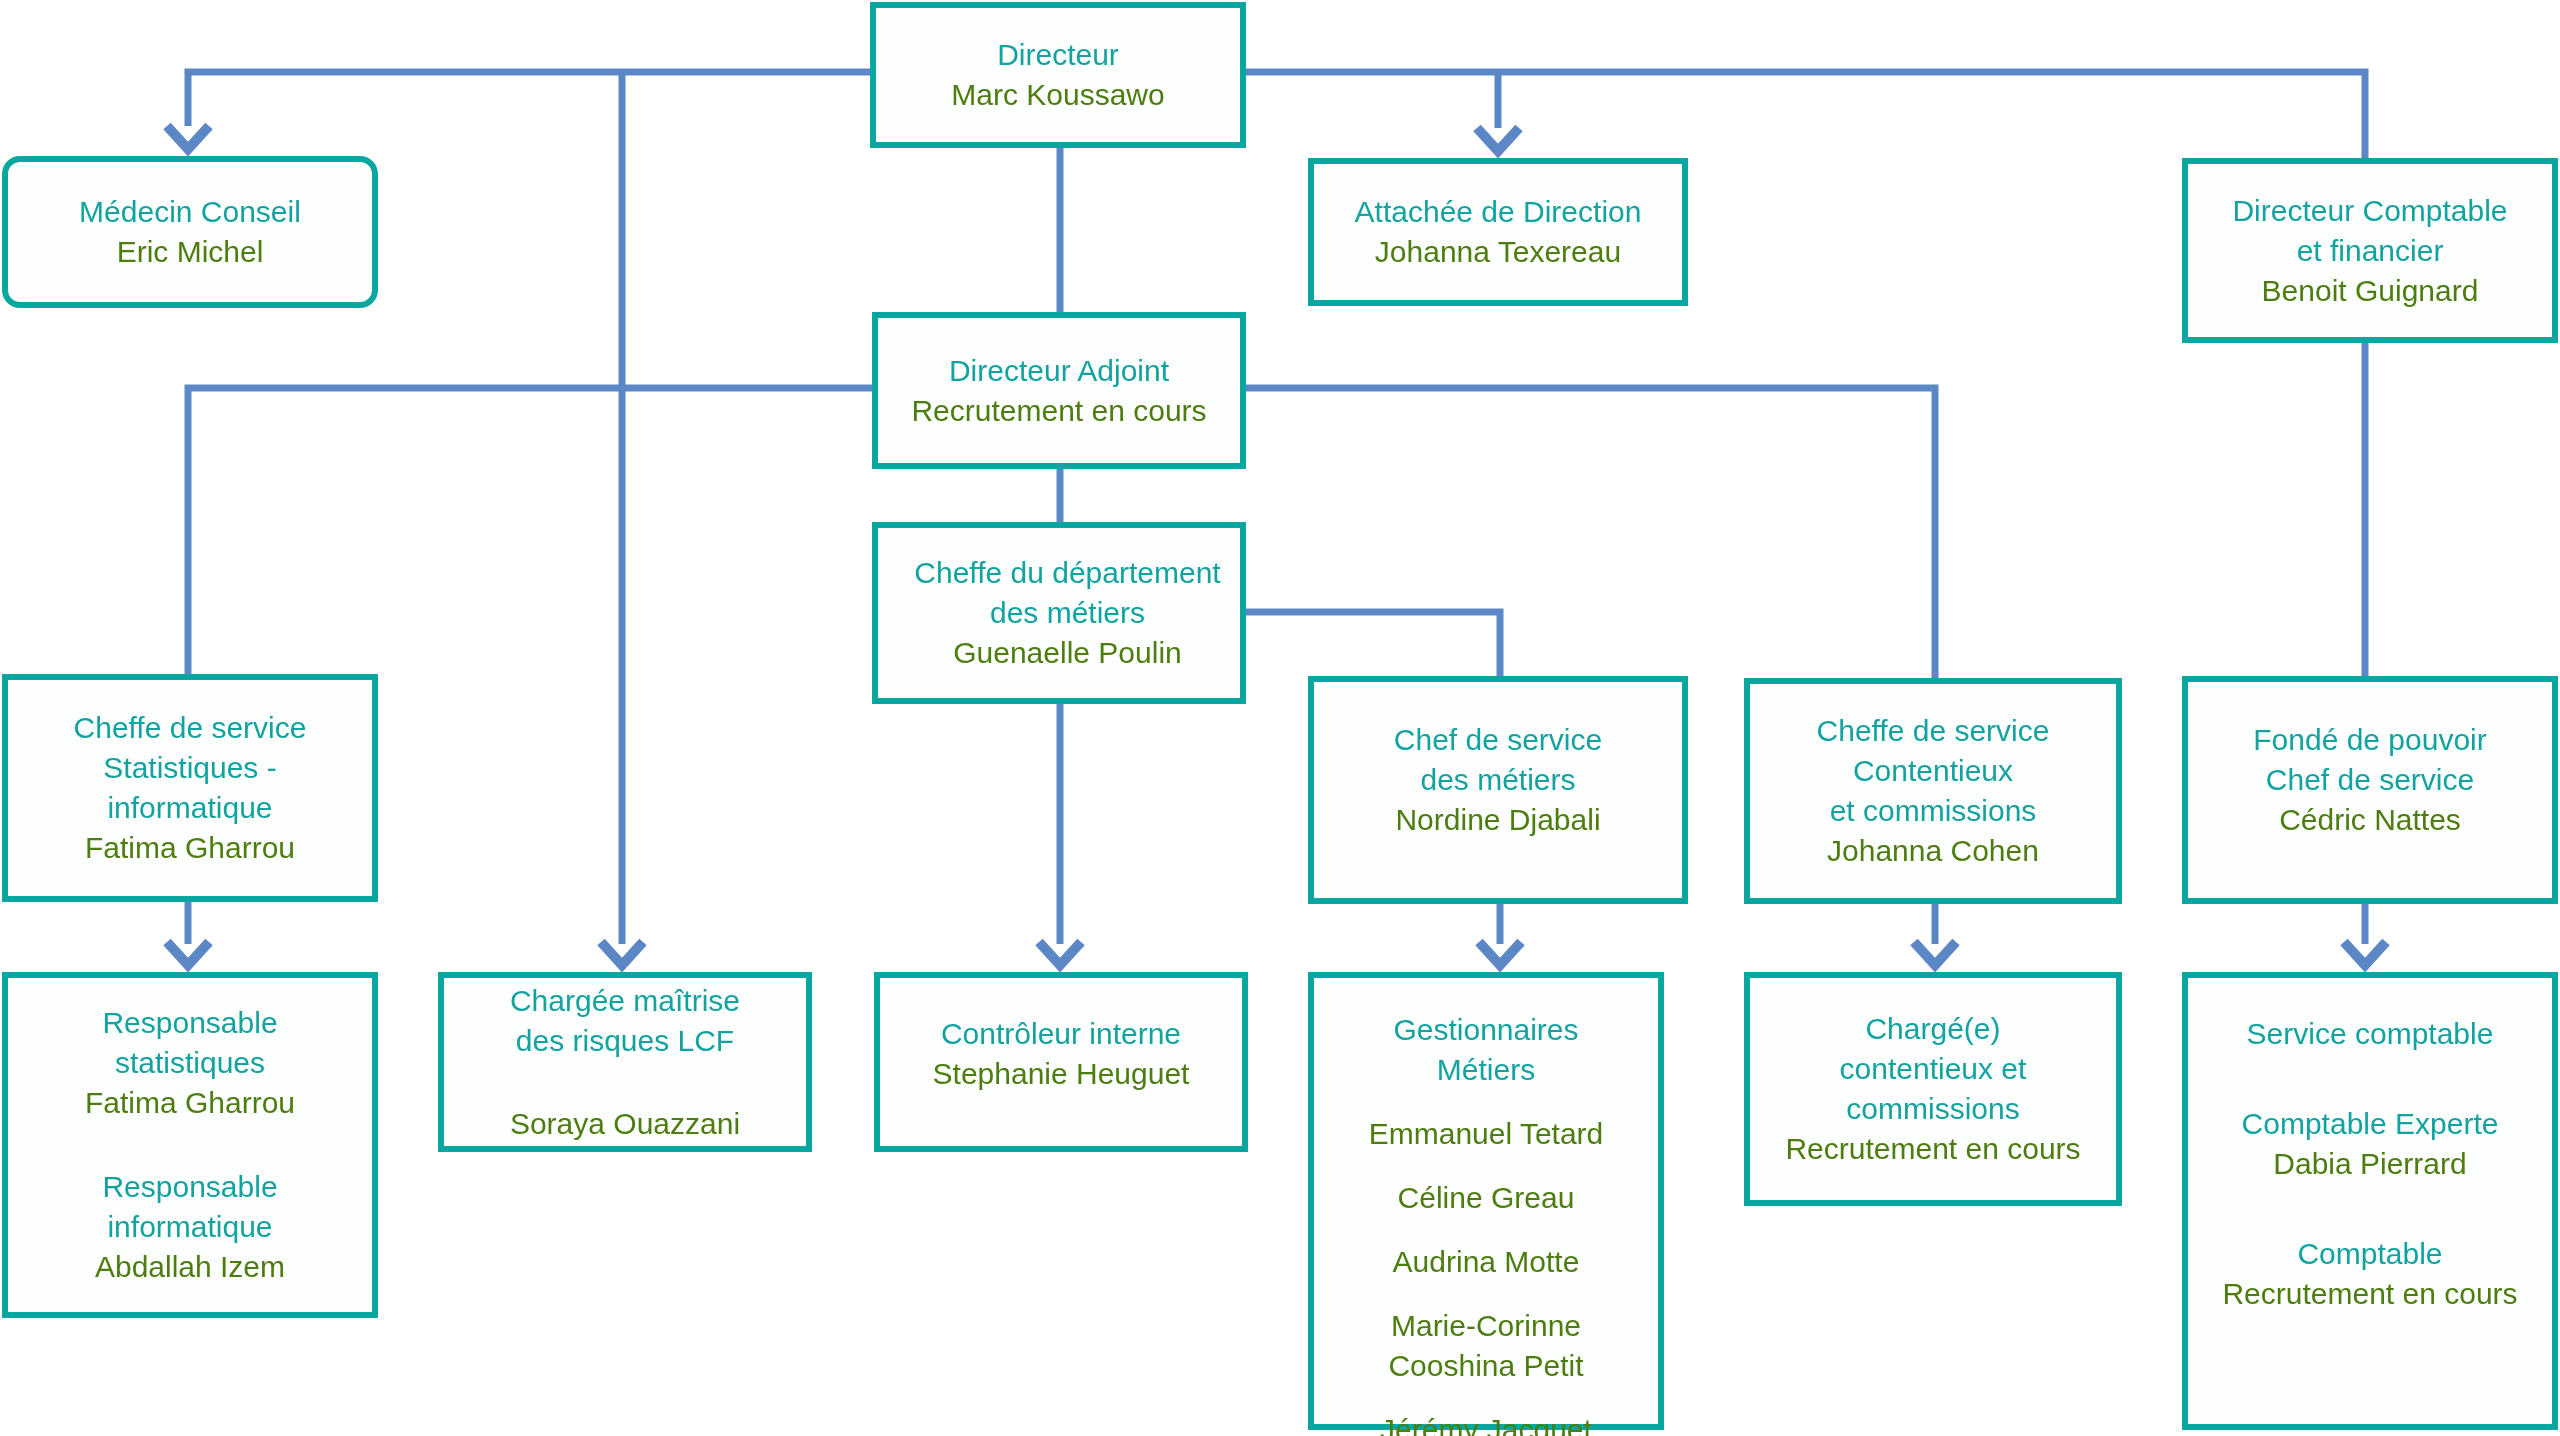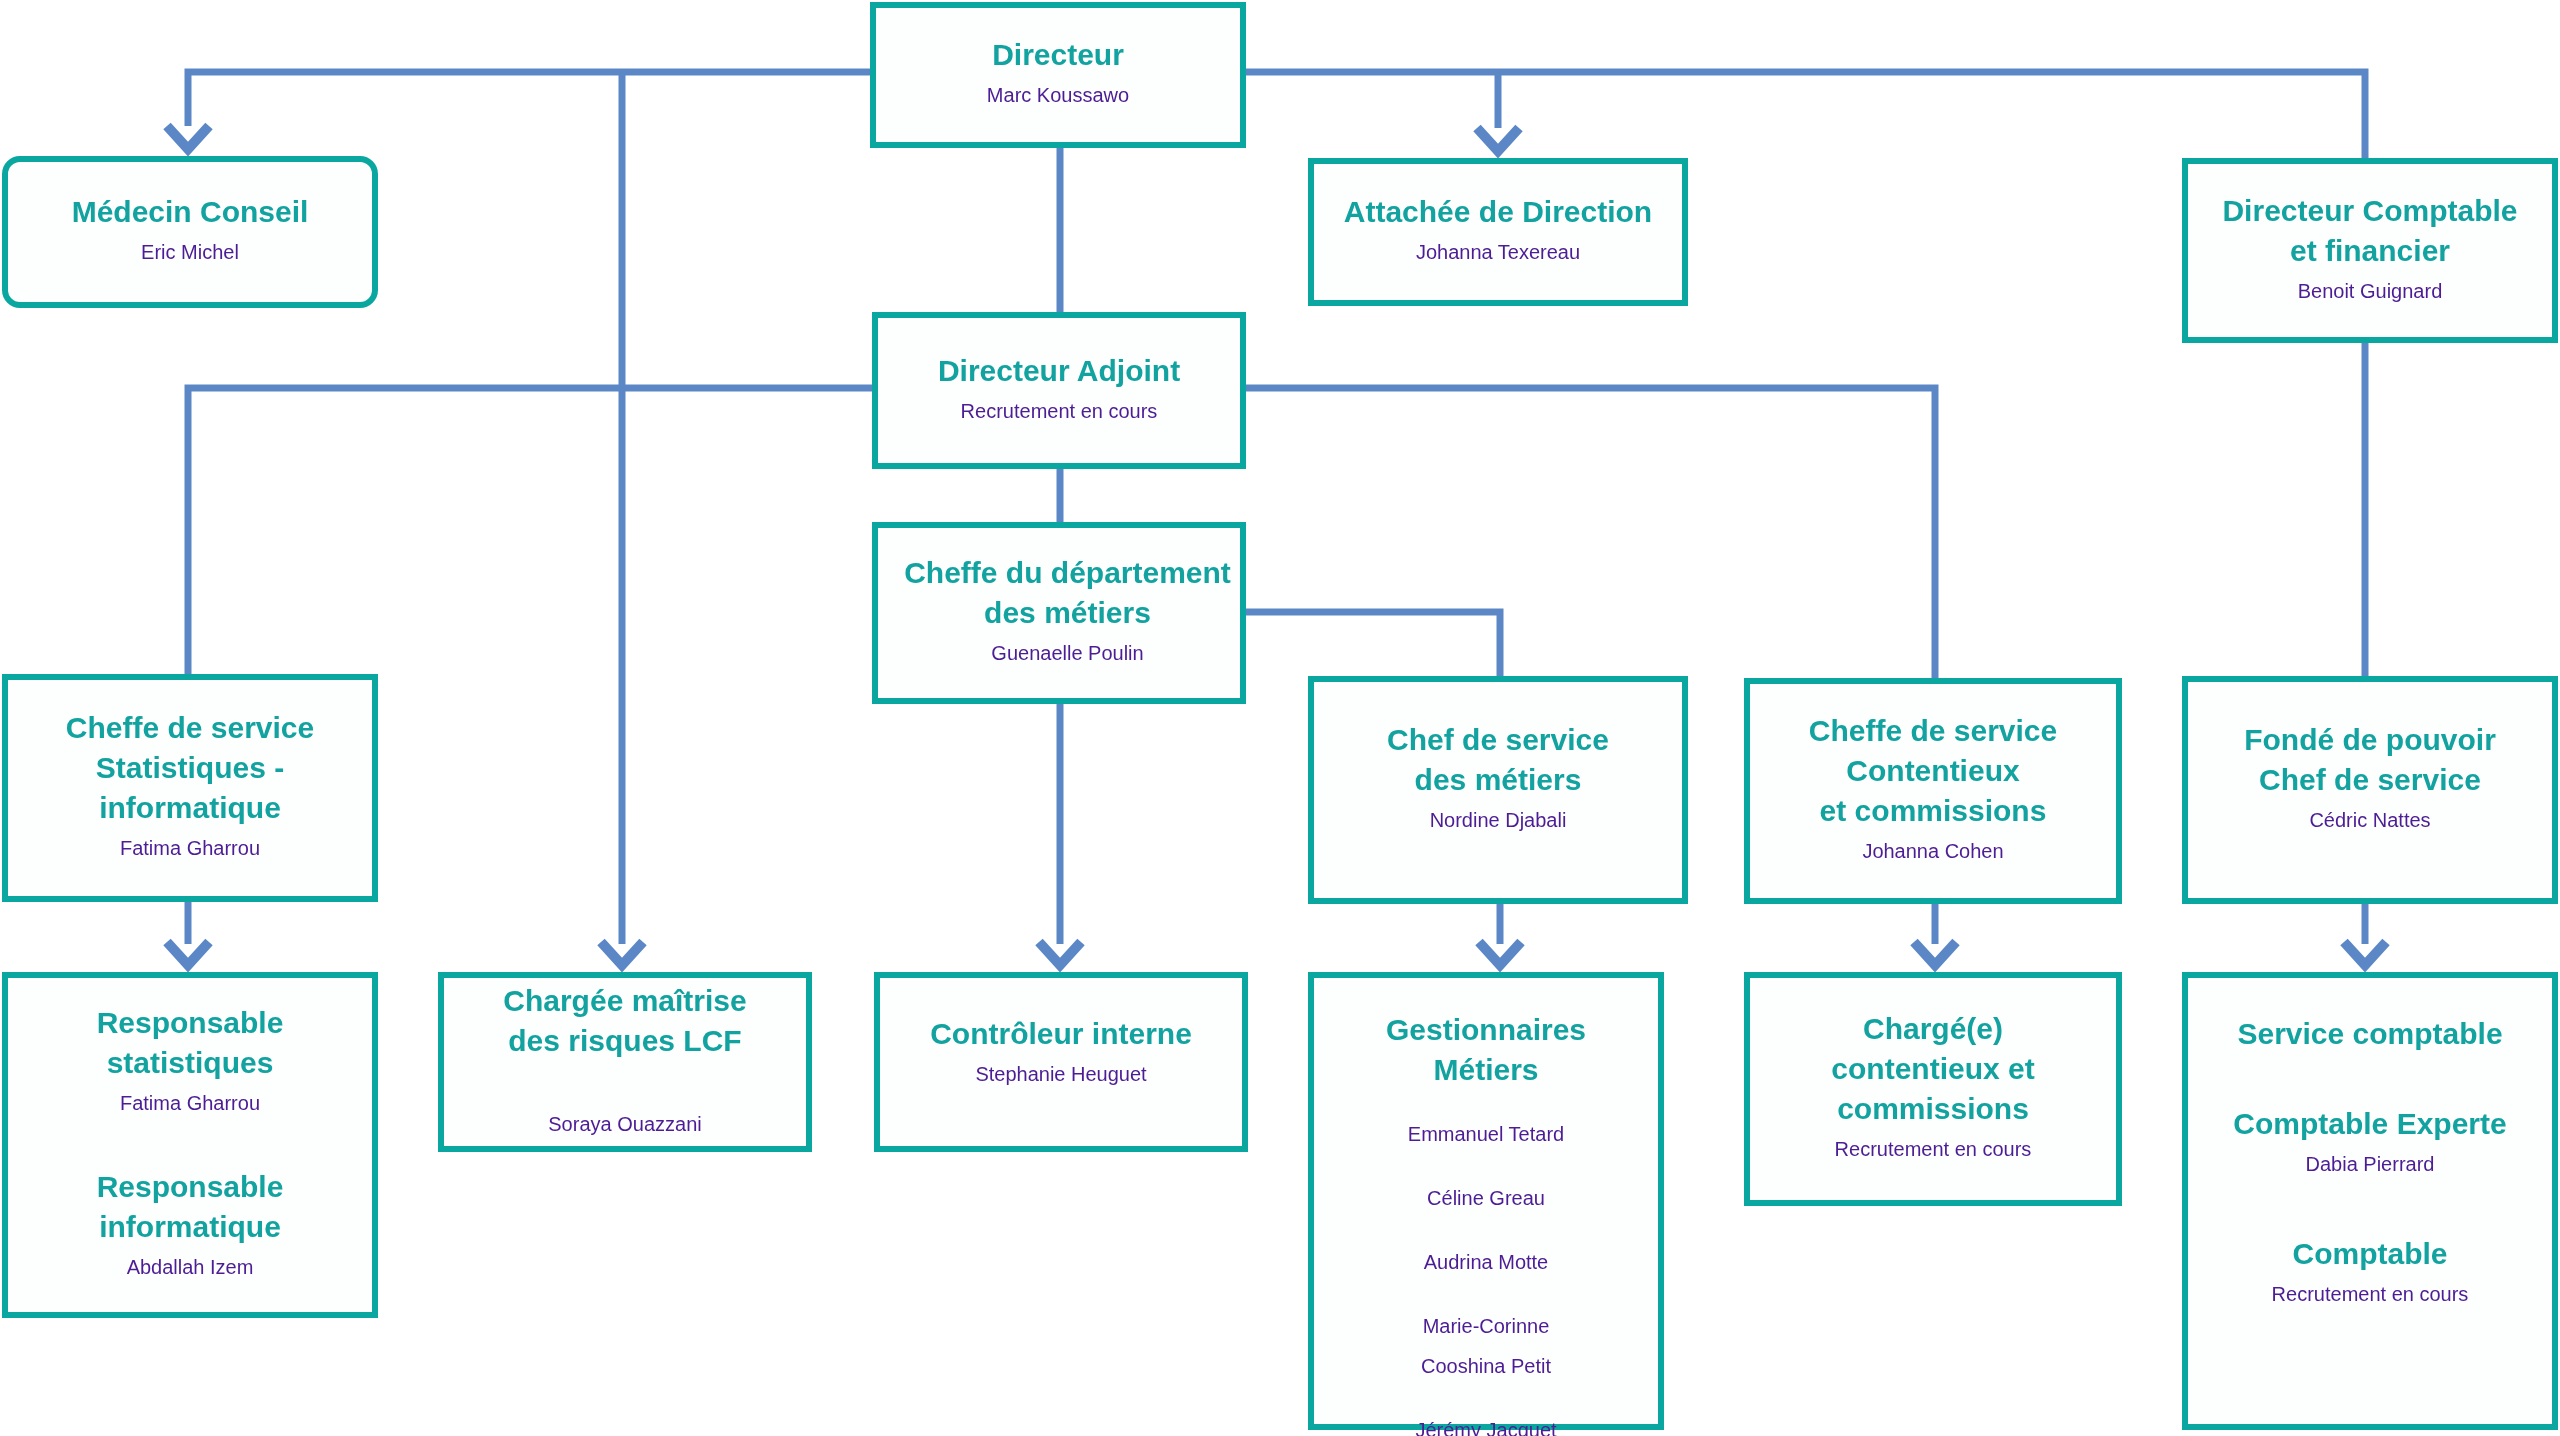--- a/index.html
+++ b/index.html
@@ -8,22 +8,22 @@
     font-family:"Liberation Sans", sans-serif; overflow:hidden;
   }
   #wires { position:absolute; left:0; top:0; width:2560px; height:1436px; }
   .box {
     position:absolute; box-sizing:border-box;
     background:#fdfefe; border:6px solid #0aa7a1;
     display:flex; flex-direction:column; align-items:center; justify-content:center;
     text-align:center;
   }
   .box.top { justify-content:flex-start; }
-  .t { font-weight:bold; color:#12a3a0; font-size:30px; line-height:40px; white-space:pre-line; }
-  .n { font-weight:normal; color:#4c1d95; font-size:20px; line-height:40px; white-space:pre-line; }
+  .t { font-weight:normal; color:#12a3a0; font-size:30px; line-height:40px; white-space:pre-line; }
+  .n { font-weight:normal; color:#4d7c0f; font-size:30px; line-height:40px; white-space:pre-line; }
   .gap44 { margin-top:44px; }
   .gap50 { margin-top:50px; }
   .gname { margin-top:24px; }
   
   #b-directeur          { left:870px;  top:2px;    width:376px; height:146px; }
   #b-medecin            { left:2px;    top:156px;  width:376px; height:152px;border-radius:18px; }
   #b-attachee           { left:1308px; top:158px;  width:380px; height:148px; }
   #b-dir-comptable      { left:2182px; top:158px;  width:376px; height:185px; }
   #b-dir-adjoint        { left:872px;  top:312px;  width:374px; height:157px; }
   #b-cheffe-dept        { left:872px;  top:522px;  width:374px; height:182px;padding-left:17px; }

